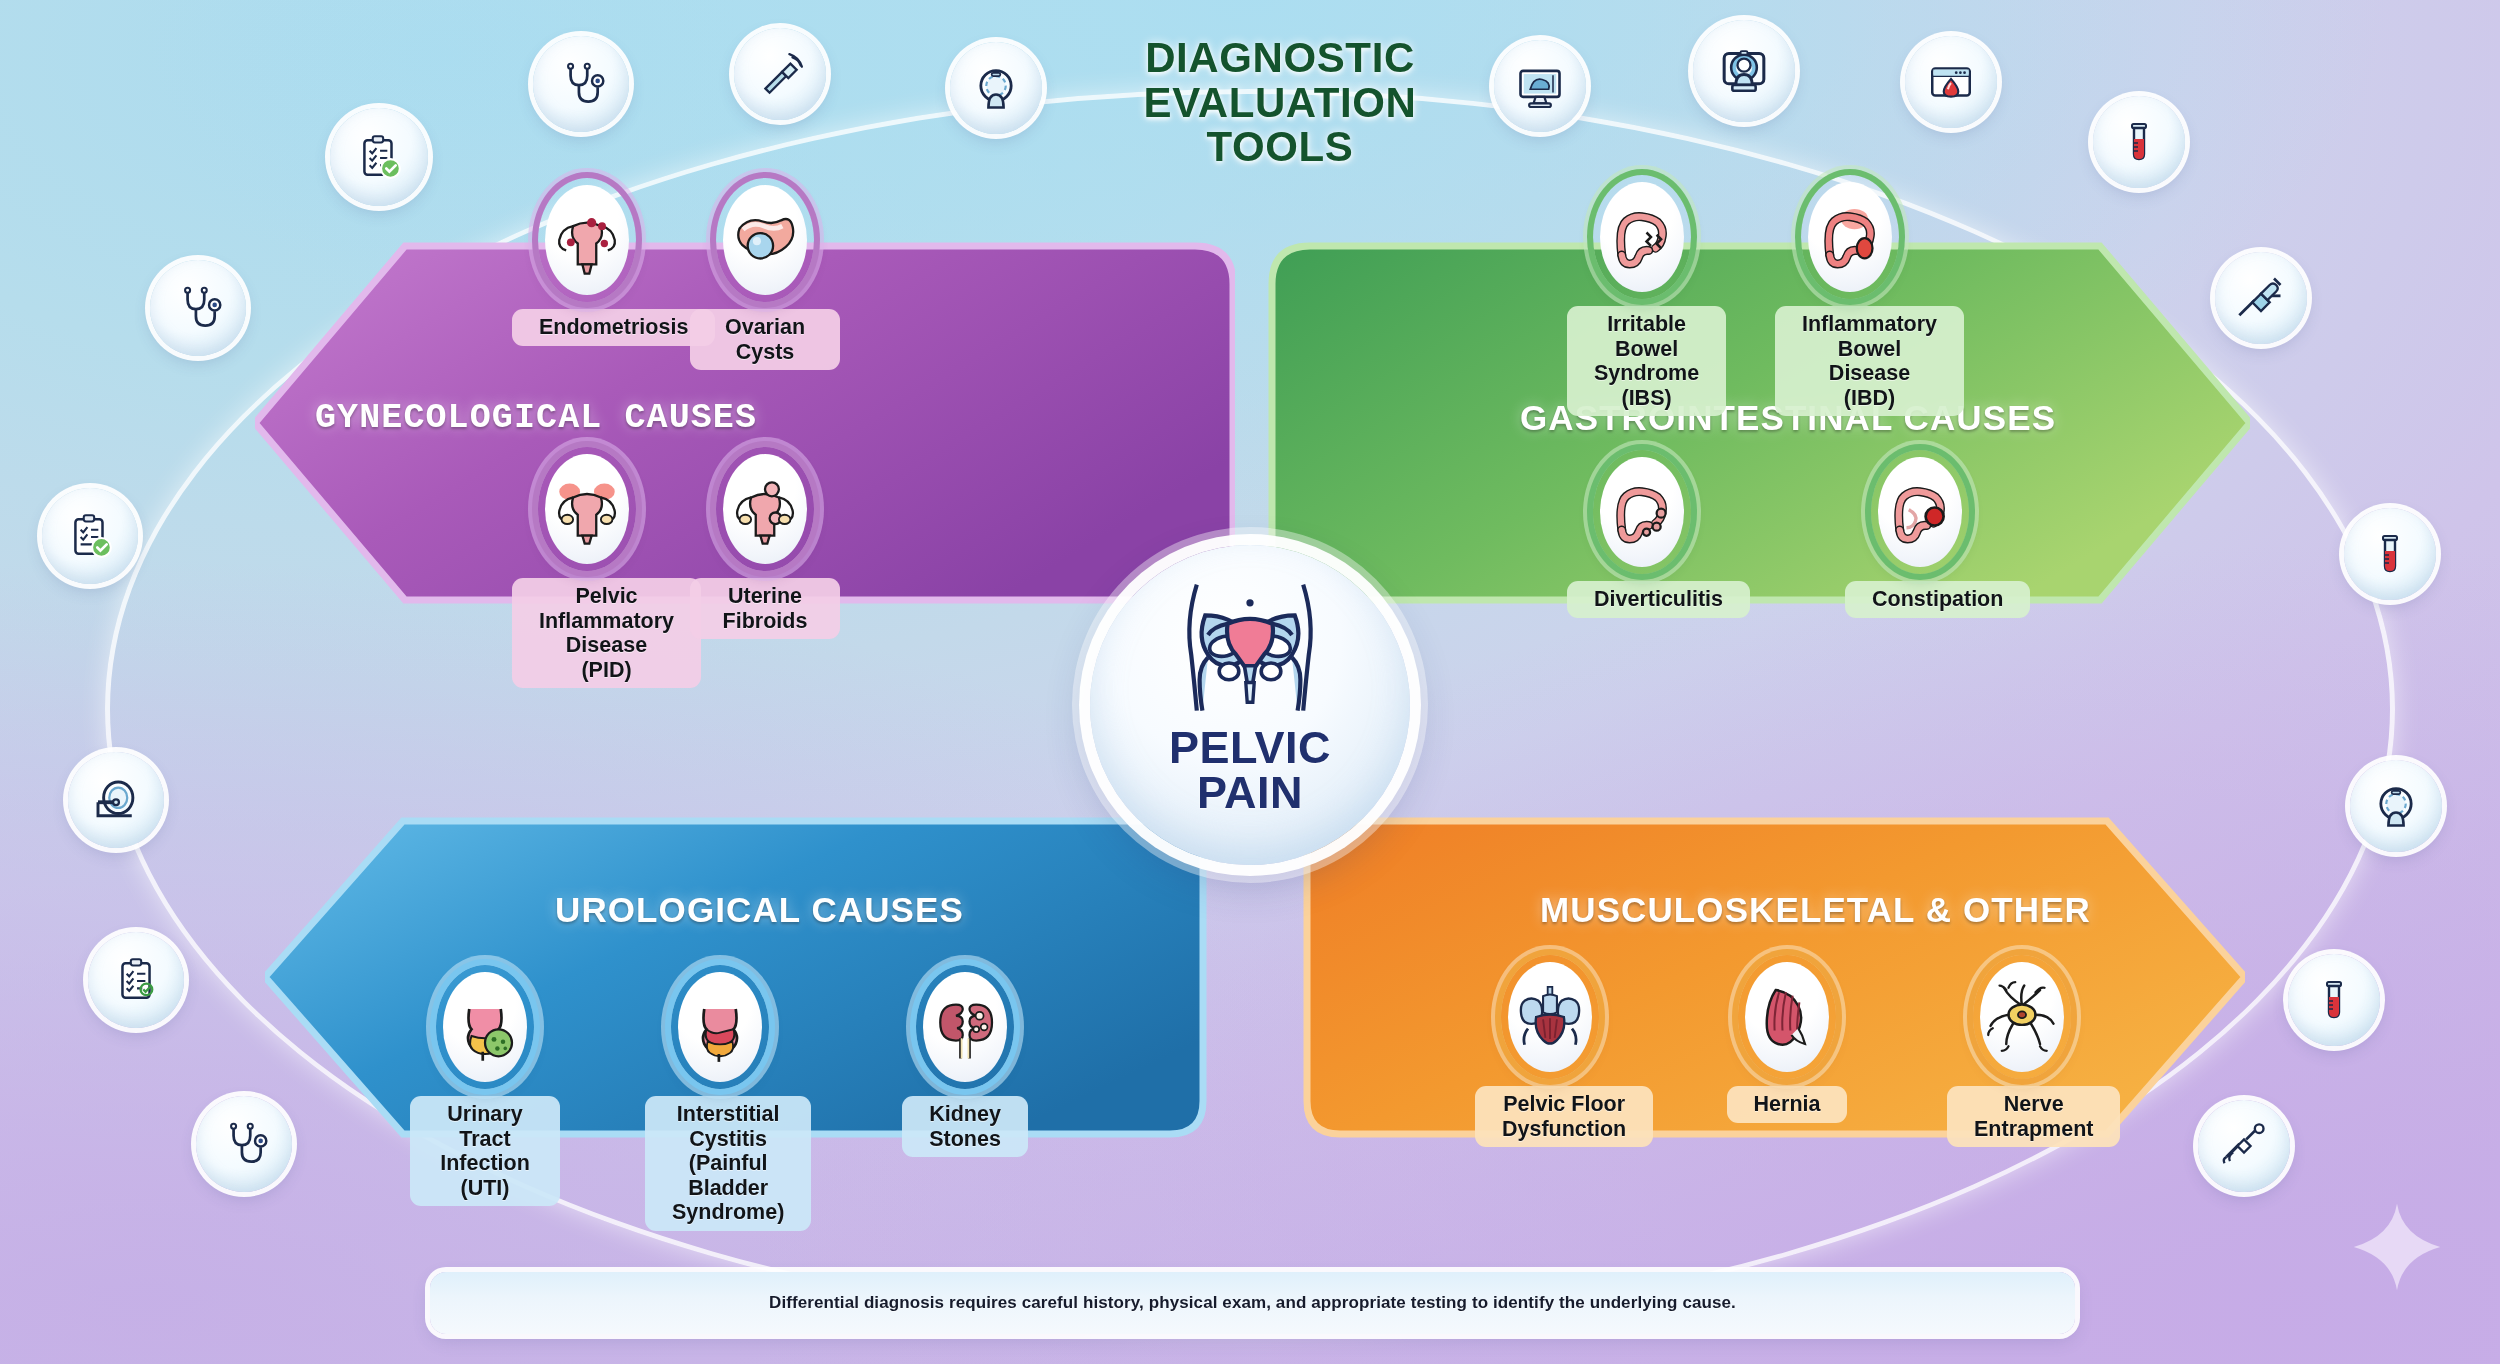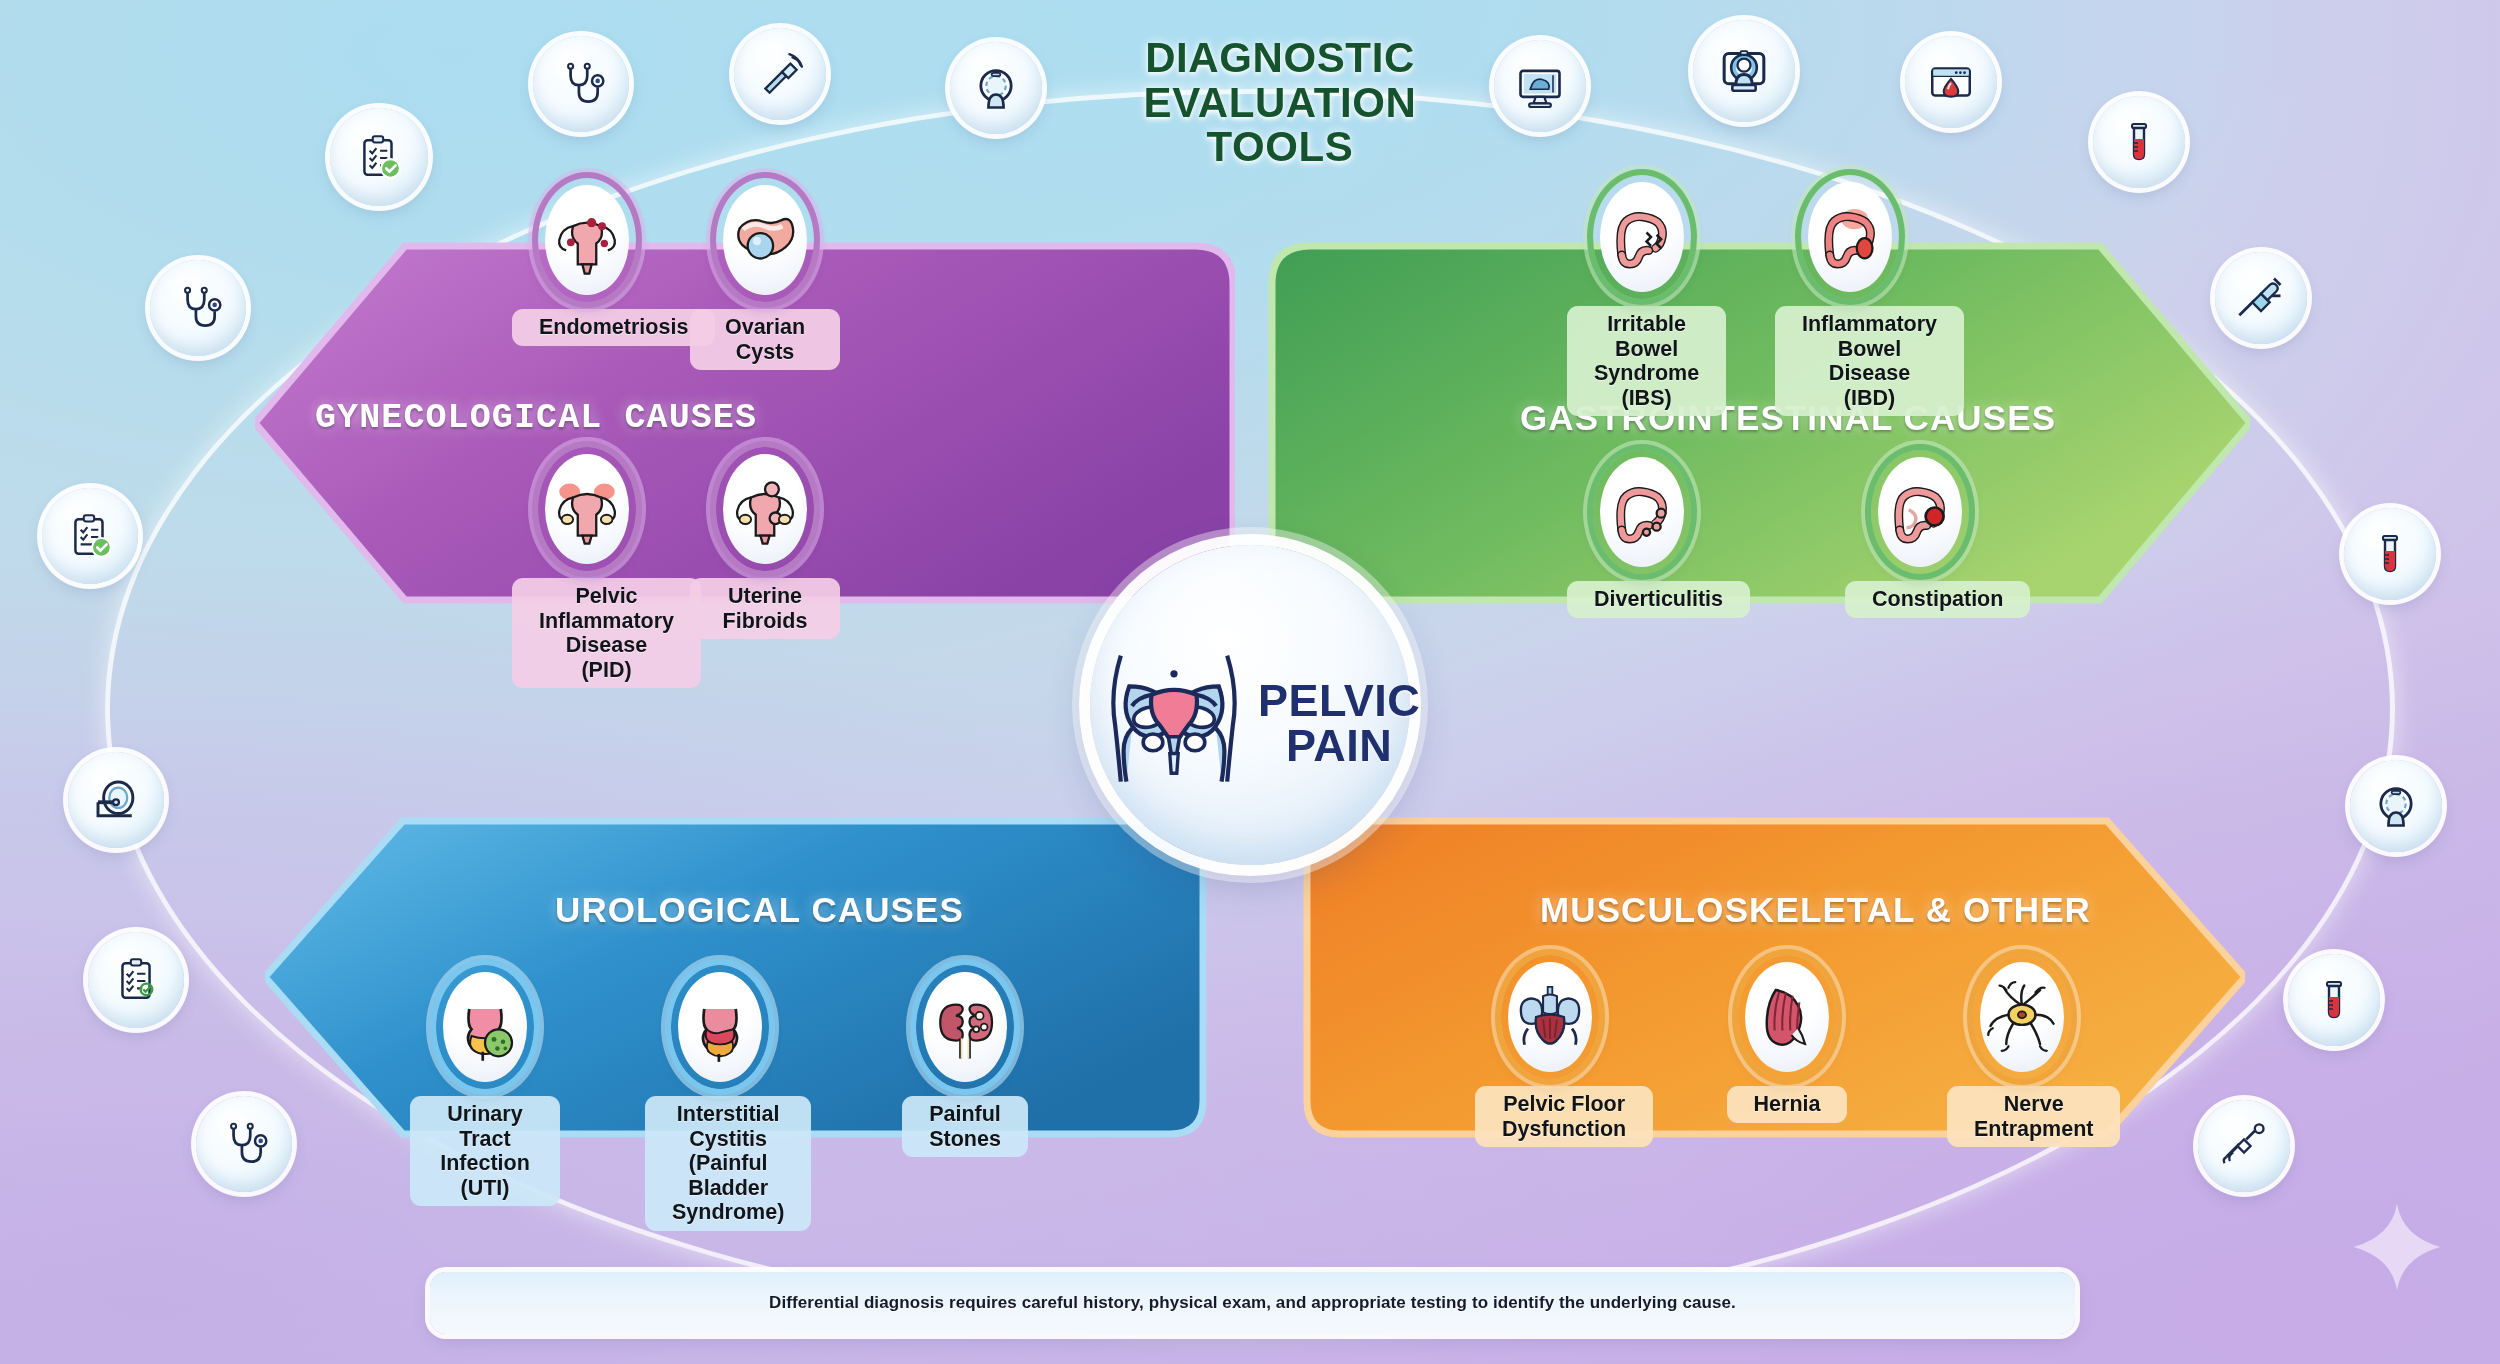--- a/index.html
+++ b/index.html
@@ -71,21 +71,21 @@
   .uro .bubble{box-shadow:0 0 0 6px #79c6ef, 0 0 0 10px rgba(190,226,246,.6), 0 5px 14px rgba(15,70,110,.28);}
   .uro .chip{background:rgba(203,231,247,.93);}
   .msk .bubble{box-shadow:0 0 0 6px #f0a43c, 0 0 0 10px rgba(250,222,180,.6), 0 5px 14px rgba(130,70,10,.26);}
   .msk .chip{background:rgba(252,226,186,.95);}
 
   
   .hub{position:absolute;left:1090px;top:545px;width:320px;height:320px;border-radius:50%;
     background:radial-gradient(circle at 42% 30%, #ffffff 0%, #f7fbff 40%, #e4eff9 72%, #d2e4f4 100%);
     box-shadow:0 0 0 11px rgba(255,255,255,.95),0 0 0 18px rgba(255,255,255,.38),
                0 14px 44px rgba(40,55,120,.3), inset 0 -16px 34px rgba(160,195,225,.35);
-    display:flex;flex-direction:row;align-items:center;justify-content:flex-start;padding-top:34px;box-sizing:border-box;}
+    display:flex;flex-direction:column;align-items:center;justify-content:flex-start;padding-top:34px;box-sizing:border-box;}
   .hub .hubtext{margin-top:2px;text-align:center;color:#20306e;font-weight:bold;font-size:45px;line-height:1.0;letter-spacing:.5px;
     text-shadow:0 1px 2px rgba(255,255,255,.9);}
 
   
   .footer{position:absolute;left:430px;top:1272px;width:1645px;height:62px;border-radius:16px;
     background:linear-gradient(180deg,#dff0fb 0%, #ecf5fc 40%, #f5f9fd 100%);
     box-shadow:0 0 0 5px rgba(255,255,255,.92), 0 6px 18px rgba(70,80,140,.2);
     display:flex;align-items:center;justify-content:center;}
   .footer span{color:#161b2c;font-weight:bold;font-size:17px;letter-spacing:.1px;
     text-shadow:0 1px 0 rgba(255,255,255,.6);}
@@ -335,21 +335,21 @@
       <svg width="72" height="72" viewBox="0 0 64 64">
         <path d="M24 12 q-14 0 -14 16 q0 16 14 16 q6 0 6 -5 q0 -5 -5 -6 q5 -1 5 -6 q0 -5 -6 -5 q6 -2 6 -6 q0 -4 -6 -4z" fill="#c1566a" stroke="#1b1b1b" stroke-width="2"></path>
         <path d="M42 12 q14 0 14 16 q0 16 -14 16 q-6 0 -6 -5 q0 -5 5 -6 q-5 -1 -5 -6 q0 -5 6 -5 q-6 -2 -6 -6 q0 -4 6 -4z" fill="#d06a7c" stroke="#1b1b1b" stroke-width="2"></path>
         <circle cx="45" cy="22" r="3.5" fill="#fdf2ea" stroke="#1b1b1b" stroke-width="1.5"></circle>
         <circle cx="49" cy="32" r="3" fill="#fdf2ea" stroke="#1b1b1b" stroke-width="1.5"></circle>
         <circle cx="42" cy="34" r="2.6" fill="#fdf2ea" stroke="#1b1b1b" stroke-width="1.5"></circle>
         <path d="M28 42 l0 18 M36 42 l0 18" stroke="#1b1b1b" stroke-width="2.4" fill="none"></path>
         <path d="M29 42 l0 18 M35 42 l0 18" stroke="#f0e2b4" stroke-width="1.6" fill="none"></path>
       </svg>
     </div>
-    <div class="chip">Painful
+    <div class="chip">Kidney
 Stones</div>
   </div>
 
   <div class="item msk" style="left:1475px;top:955px;">
     <div class="bubble">
         <div class="inner"></div>
       <svg width="74" height="74" viewBox="0 0 64 64">
         <path d="M30 6 l4 0 l0 8 l-4 0z" fill="#bcd9ef" stroke="#1b2a4a" stroke-width="1.6"></path>
         <path d="M10 18 q6 -4 12 0 q4 4 3 12 q-1 8 -9 8 q-8 0 -9 -9 q-1 -8 3 -11z" fill="#bcd9ef" stroke="#1b2a4a" stroke-width="2"></path>
         <path d="M54 18 q-6 -4 -12 0 q-4 4 -3 12 q1 8 9 8 q8 0 9 -9 q1 -8 -3 -11z" fill="#bcd9ef" stroke="#1b2a4a" stroke-width="2"></path>

